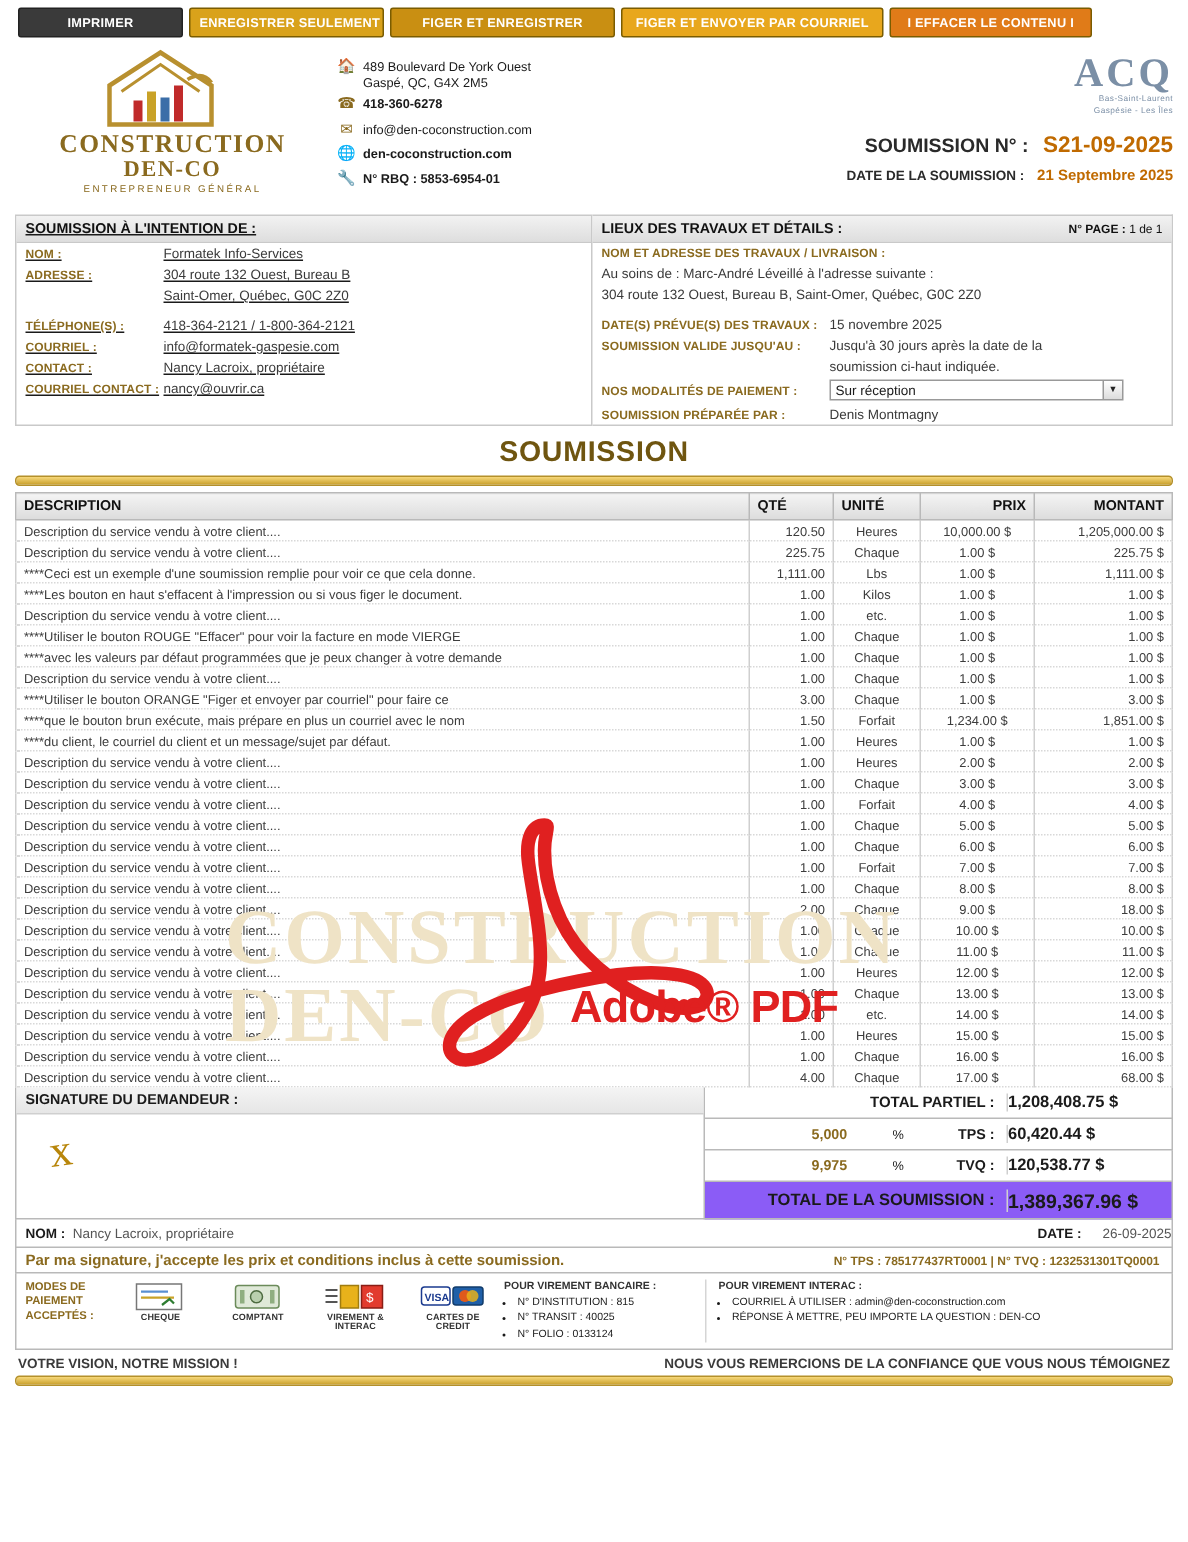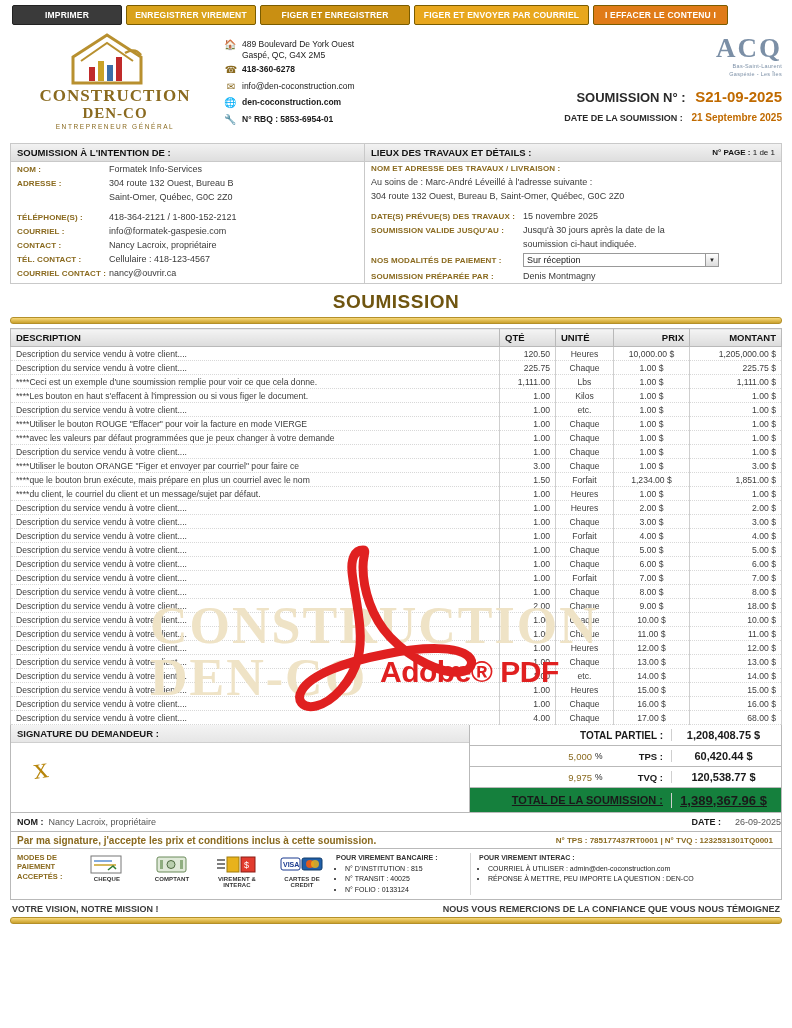--- a/index.html
+++ b/index.html
@@ -48,21 +48,21 @@
   .acq-letters { font-family:"Liberation Serif", serif; font-size:27px; color:#7b8fa6; letter-spacing:2px; font-weight:bold; line-height:1; }
   .acq-sub { font-size:5.5px; color:#7b8fa6; letter-spacing:0.3px; line-height:1.3; margin-top:1px; }
   .soum-no { text-align:right; margin-top:10px; font-size:13px; font-weight:bold; color:#2a2a2a; }
   .soum-no .val { color:#c06a00; font-size:15px; margin-left:6px; }
   .soum-date { text-align:right; margin-top:7px; font-size:9px; font-weight:bold; color:#2a2a2a; }
   .soum-date .val { color:#c06a00; font-size:10px; margin-left:6px; }
 
   
   .panels { display:flex; gap:0; margin-top:2px; }
   .panel { border:1px solid #c9c9c9; }
-  .panel-left { width:355px; }
+  .panel-left { width:385px;text-decoration:underline; }
   .panel-right { flex:1; border-left:none; }
   .panel-head {
     background:linear-gradient(#f2f2f2,#dedede);
     border-bottom:1px solid #c9c9c9;
     font-weight:bold; font-size:9.5px; padding:3px 6px; color:#111;
     display:flex; justify-content:space-between; align-items:center;
   }
   .panel-head .pg { font-weight:bold; font-size:8px; }
   .panel-head .pg .v { font-weight:normal; }
   .frow { display:flex; padding:2px 6px; align-items:baseline; }
@@ -104,25 +104,25 @@
 
   
   .totals { display:flex; margin-top:0; }
   .sig-col { width:460px; border:1px solid #b9b9b9; border-top:none; position:relative; }
   .sig-head { font-weight:bold; font-size:9.5px; padding:3px 6px; background:linear-gradient(#f4f4f4,#e6e6e6); border-bottom:1px solid #cfcfcf; }
   .sig-area { height:56px; position:relative; }
   .sig-mark { position:absolute; left:22px; top:8px; font-family:"Liberation Serif", serif; font-size:30px; color:#b8860b; transform:rotate(-8deg); }
   .tot-col { flex:1; }
   .tot-row { display:flex; border:1px solid #b9b9b9; border-top:none; border-left:none; height:21px; align-items:center; }
   .tot-lbl { flex:1; text-align:right; font-weight:bold; font-size:10px; padding-right:8px; }
-  .tot-val { width:110px; text-align:center; font-weight:bold; font-size:11px; padding-right:6px; border-left:1px solid #cfcfcf; }
-  .tot-pct { width:54px; text-align:right; font-weight:normal; font-size:9.5px; color:#8a6a1f; padding-right:3px; }
+  .tot-val { width:110px; text-align:left; font-weight:bold; font-size:11px; padding-right:6px; border-left:1px solid #cfcfcf; }
+  .tot-pct { width:54px; text-align:left; font-weight:bold; font-size:9.5px; color:#8a6a1f; padding-right:3px; }
   .tot-pctsym { width:16px; font-size:8.5px; }
   .tot-name { width:60px; text-align:right; font-weight:bold; font-size:9.5px; padding-right:8px; }
-  .grand { background:#15803d; height:25px;text-decoration:underline; }
+  .grand { background:#8b5cf6; height:25px; }
   .grand .tot-lbl { font-size:11px; }
   .grand .tot-val { font-size:13px; }
 
   .namerow { display:flex; border:1px solid #b9b9b9; border-top:none; height:19px; align-items:center; }
   .namerow .nm { padding-left:6px; font-size:9px; font-weight:bold; }
   .namerow .nmv { font-size:9px; color:#555; margin-left:5px; font-weight:normal; }
   .namerow .dt { margin-left:auto; padding-right:10px; font-size:9px; font-weight:bold; }
   .namerow .dtv { color:#555; font-weight:normal; margin-left:4px; }
   .sigline { display:flex; border:1px solid #b9b9b9; border-top:none; height:17px; align-items:center; }
   .sigline .txt { padding-left:6px; font-size:10px; font-weight:bold; color:#8a6a1f; }
@@ -151,21 +151,21 @@
   .pdf-logo { position:absolute; left:268px; top:540px; }
   .pdf-word { position:absolute; left:380px; top:655px; font-size:30px; font-weight:bold; color:#e02020; letter-spacing:-0.5px; }
 </style>
 </head>
 <body>
 
 <div class="page">
 
   <div class="toolbar">
     <div class="tb-btn tb-print">IMPRIMER</div>
-    <div class="tb-btn tb-save">ENREGISTRER VIREMENT</div>
+    <div class="tb-btn tb-save">ENREGISTRER SEULEMENT</div>
     <div class="tb-btn tb-freeze">FIGER ET ENREGISTRER</div>
     <div class="tb-btn tb-mail">FIGER ET ENVOYER PAR COURRIEL</div>
     <div class="tb-btn tb-clear">I  EFFACER LE CONTENU  I</div>
   </div>
 
   <div class="header">
     <div class="logo-block">
       <div class="logo-mark">
         <svg width="96" height="56" viewBox="0 0 96 56">
           <path d="M6 26 L40 4 L74 26 L74 52 L6 52 Z" fill="none" stroke="#b8902f" stroke-width="3"></path>
@@ -238,33 +238,29 @@
           <div class="flabel">ADRESSE :</div>
           <div class="fvalue">304 route 132 Ouest, Bureau B</div>
         </div>
       <div class="frow">
           <div class="flabel"></div>
           <div class="fvalue">Saint-Omer, Québec, G0C 2Z0</div>
         </div>
       <div class="sep"></div>
       <div class="frow">
           <div class="flabel">TÉLÉPHONE(S) :</div>
-          <div class="fvalue">418-364-2121 / 1-800-152-2121</div>
+          <div class="fvalue">418-364-2121 / 1-800-364-2121</div>
         </div>
       <div class="frow">
           <div class="flabel">COURRIEL :</div>
           <div class="fvalue">info@formatek-gaspesie.com</div>
         </div>
       <div class="frow">
           <div class="flabel">CONTACT :</div>
           <div class="fvalue">Nancy Lacroix, propriétaire</div>
-        </div>
-      <div class="frow">
-          <div class="flabel">TÉL. CONTACT :</div>
-          <div class="fvalue">Cellulaire : 418-123-4567</div>
         </div>
       <div class="frow">
           <div class="flabel">COURRIEL CONTACT :</div>
           <div class="fvalue">nancy@ouvrir.ca</div>
         </div>
     </div>
 
     <div class="panel panel-right">
       <div class="panel-head">
         <span>LIEUX DES TRAVAUX ET DÉTAILS :</span>

